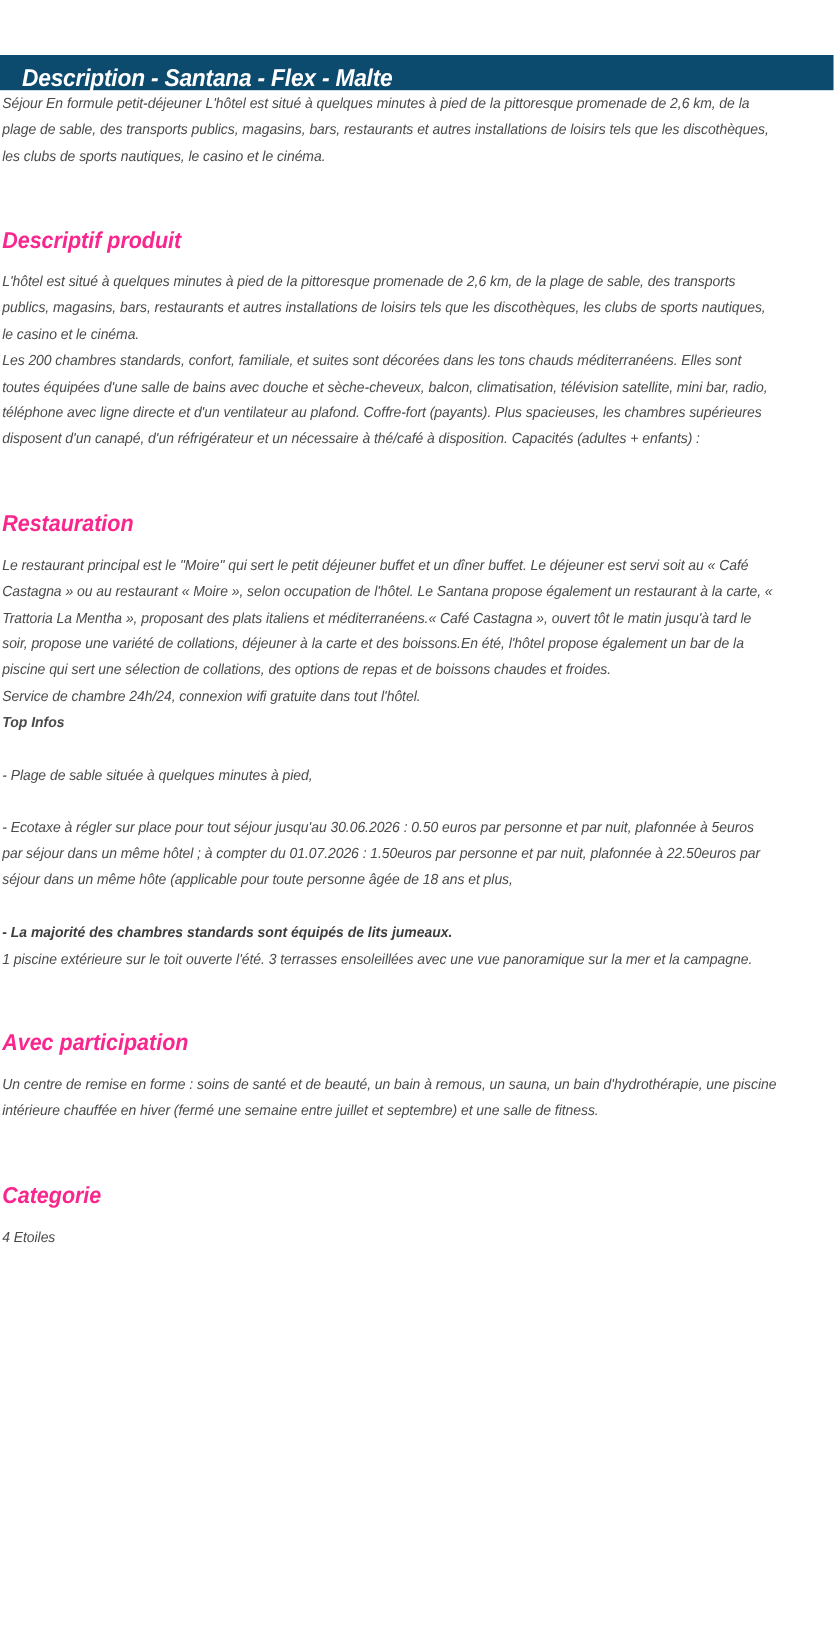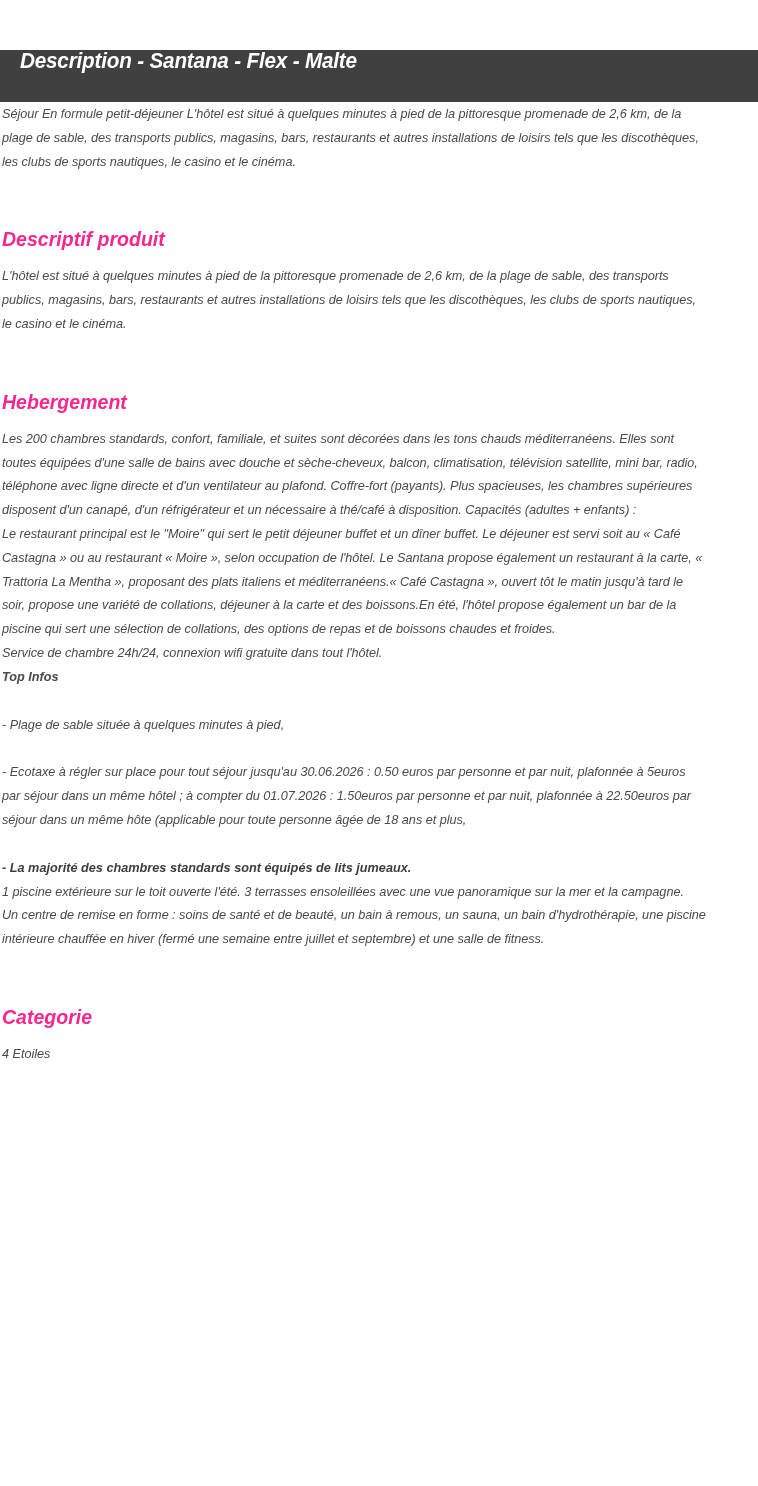--- a/index.html
+++ b/index.html
@@ -16,24 +16,24 @@
     width: 758px;
     box-sizing: border-box;
     padding: 0;
     background: #ffffff;
     overflow: hidden;
   }
   .top-gap {
     height: 50px;
   }
   .title-bar {
-    background: #404040;
-    height: 52px;
+    background: #0c4a6e;
+    height: 32px;
     display: flex;
-    align-items: flex-start;
+    align-items: flex-end;
     padding: 0 0 0 20px;
     box-sizing: border-box;
   }
   .title-bar h1 {
     margin: 0;
     font-size: 22px;
     line-height: 22px;
     font-style: italic;
     font-weight: bold;
     color: #ffffff;
@@ -122,41 +122,44 @@
 
   <div class="content">
 
     <p class="body intro">Séjour En formule petit-déjeuner L'hôtel est situé à quelques minutes à pied de la pittoresque promenade de 2,6 km, de la plage de sable, des transports publics, magasins, bars, restaurants et autres installations de loisirs tels que les discothèques, les clubs de sports nautiques, le casino et le cinéma.</p>
 
     <div class="h-wrap">
       <h2 class="section-heading">Descriptif produit</h2>
     </div>
     <p class="body">L'hôtel est situé à quelques minutes à pied de la pittoresque promenade de 2,6 km, de la plage de sable, des transports publics, magasins, bars, restaurants et autres installations de loisirs tels que les discothèques, les clubs de sports nautiques, le casino et le cinéma.</p>
 
-    <div class="h-wrap">
-      <h2 class="section-heading">Hebergement</h2>
-    </div>
     <p class="body">Les 200 chambres standards, confort, familiale, et suites sont décorées dans les tons chauds méditerranéens. Elles sont toutes équipées d'une salle de bains avec douche et sèche-cheveux, balcon, climatisation, télévision satellite, mini bar, radio, téléphone avec ligne directe et d'un ventilateur au plafond. Coffre-fort (payants). Plus spacieuses, les chambres supérieures disposent d'un canapé, d'un réfrigérateur et un nécessaire à thé/café à disposition. Capacités  (adultes + enfants) :</p>
 
+    <div class="h-wrap">
+      <h2 class="section-heading">Restauration</h2>
+    </div>
     <p class="body">Le restaurant principal est le "Moire" qui sert le petit déjeuner buffet et un dîner buffet. Le déjeuner est servi soit au « Café Castagna » ou au restaurant « Moire », selon occupation de l'hôtel. Le Santana propose également un restaurant à la carte, « Trattoria La Mentha », proposant des plats italiens et méditerranéens.« Café Castagna », ouvert tôt le matin jusqu'à tard le soir, propose une variété de collations, déjeuner à la carte et des boissons.En été, l'hôtel propose également un bar de la piscine qui sert une sélection de collations, des options de repas et de boissons chaudes et froides.</p>
 
     <p class="body">Service de chambre 24h/24, connexion wifi gratuite dans tout l'hôtel.</p>
 
     <div class="infos-block">
       <p class="subheading">Top Infos</p>
       <div class="gap-line"></div>
       <p class="body">- Plage de sable située à quelques minutes à pied,</p>
       <div class="gap-line"></div>
       <p class="body">- Ecotaxe à régler sur place pour tout séjour jusqu'au 30.06.2026 : 0.50 euros par personne et par nuit, plafonnée à 5euros par séjour dans un même hôtel ; à compter du 01.07.2026 : 1.50euros par personne et par nuit, plafonnée à 22.50euros par séjour dans un même hôte (applicable pour toute personne âgée de 18 ans et plus,</p>
       <div class="gap-line"></div>
       <p class="bold-note">- La majorité des chambres standards sont équipés de lits jumeaux.</p>
     </div>
 
     <p class="body">1 piscine extérieure sur le toit ouverte l'été. 3 terrasses ensoleillées avec une vue panoramique sur la mer et la campagne.</p>
 
+    <div class="h-wrap">
+      <h2 class="section-heading">Avec participation</h2>
+    </div>
     <p class="body">Un centre de remise en forme : soins de santé et de beauté, un bain à remous, un sauna, un bain d'hydrothérapie, une piscine intérieure chauffée en hiver (fermé une semaine entre juillet et septembre) et une salle de fitness.</p>
 
     <div class="h-wrap">
       <h2 class="section-heading">Categorie</h2>
     </div>
     <p class="body">4 Etoiles</p>
 
     <div class="bottom-gap"></div>
   </div>
 </div>

